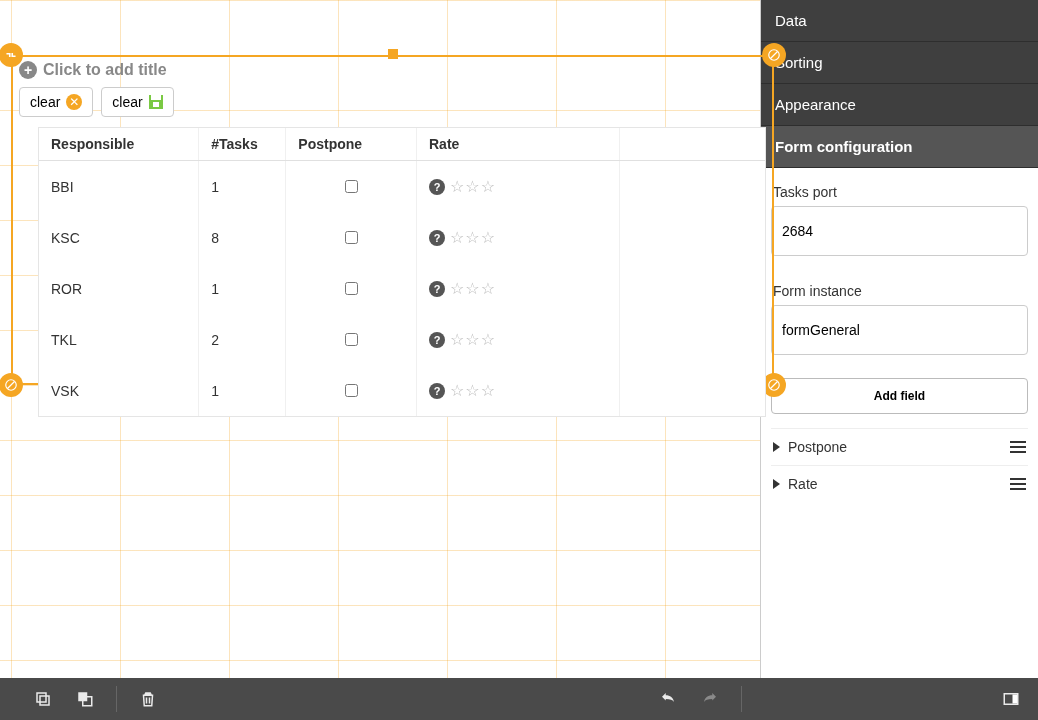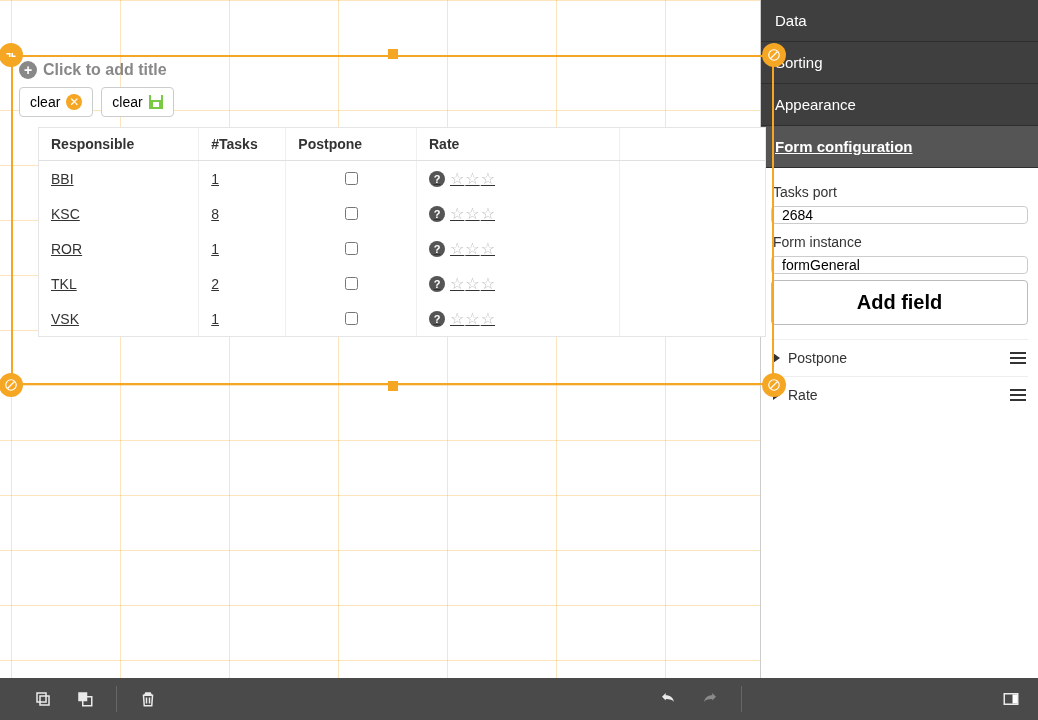--- a/index.html
+++ b/index.html
@@ -146,23 +146,22 @@
   }
   table.data th {
     text-align: left;
     font-weight: bold;
     padding: 8px 12px;
     border-bottom: 1px solid #e0e0e0;
     border-right: 1px solid #f0f0f0;
     background: #fff;
   }
   table.data td {
-    padding: 8px 12px;
+    padding: 16px 12px;
     border-right: 1px solid #f0f0f0;
-    text-decoration: underline;
   }
   table.data th:last-child, table.data td:last-child { border-right: none; }
   .col-postpone { text-align: center; }
   .stars { display: flex; align-items: center; gap: 1px; color: #999; }
   .q {
     width: 16px; height: 16px; border-radius: 50%;
     background: #555; color: #fff;
     display: inline-flex; align-items: center; justify-content: center;
     font-size: 11px; font-weight: bold; margin-right: 4px;
   }
@@ -180,44 +179,43 @@
     background: var(--dark);
     color: #fff;
     padding: 12px 14px;
     font-size: 15px;
     border-bottom: 1px solid #2e2e2e;
     cursor: pointer;
   }
   .acc-item.active {
     background: #555;
     font-weight: bold;
-    text-decoration: underline;
   }
   .acc-body {
     padding: 12px 10px;
     background: #fff;
     overflow-y: auto;
   }
   .formlabel { font-size: 14px; margin: 4px 2px 6px; }
   .forminput {
     width: 100%;
     border: 1px solid #ccc;
     border-radius: 4px;
-    padding: 0 10px;
+    padding: 16px 10px;
     font-size: 14px;
-    margin-bottom: 6px;
+    margin-bottom: 23px;
   }
   .addfield {
     width: 100%;
     border: 1px solid #bbb;
     background: #fff;
     border-radius: 4px;
     padding: 10px 0;
     font-weight: bold;
-    font-size: 20px;
+    font-size: 12px;
     cursor: pointer;
     margin-bottom: 14px;
   }
   .field-row {
     display: flex; align-items: center; justify-content: space-between;
     padding: 10px 2px;
     border-top: 1px solid #eee;
     cursor: pointer;
   }
   .field-row .left { display: flex; align-items: center; gap: 8px; }

